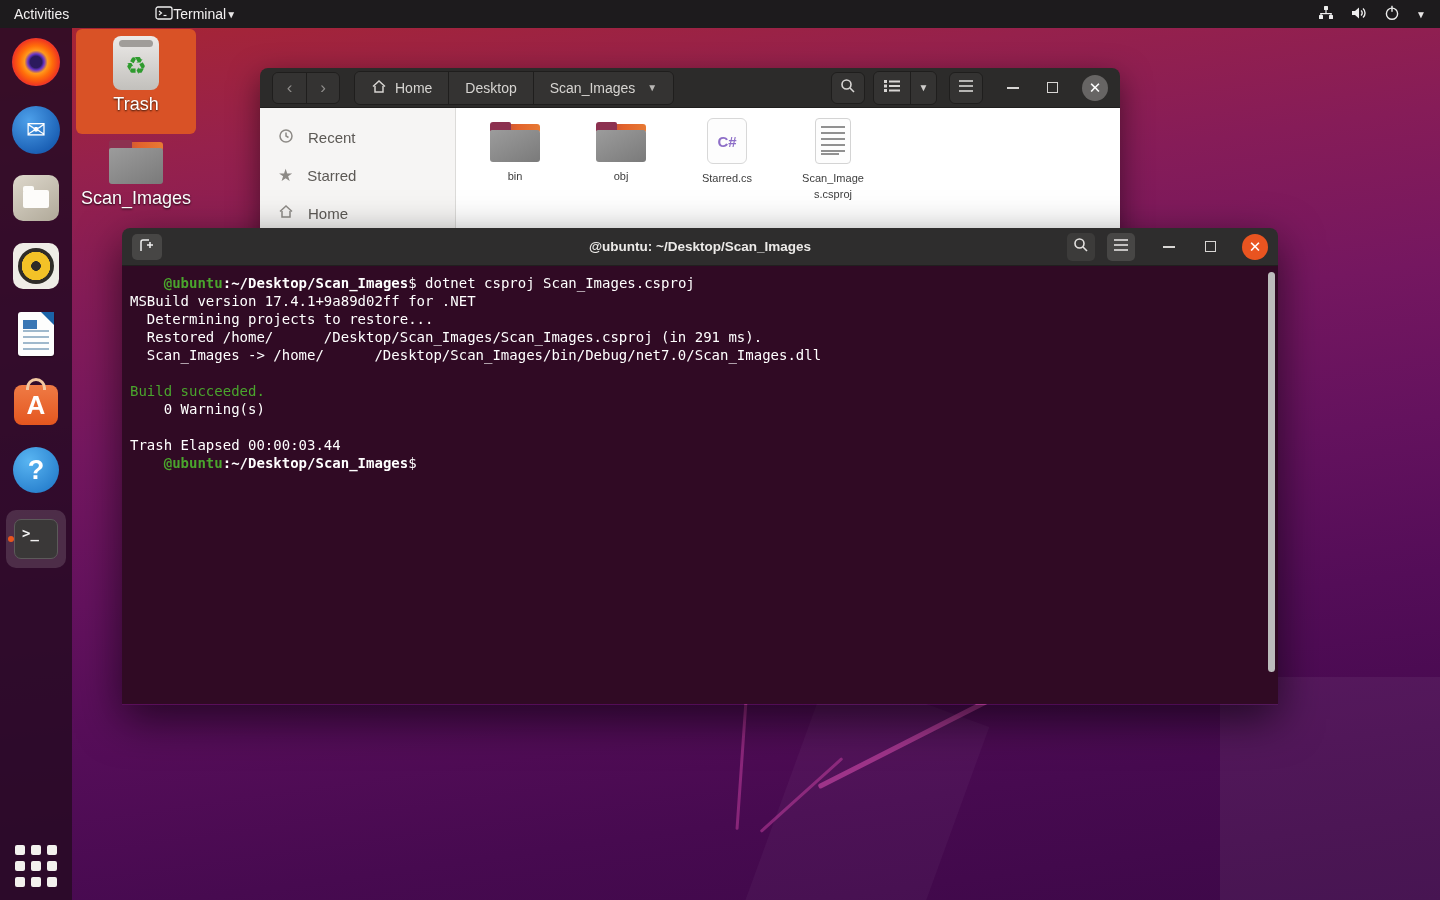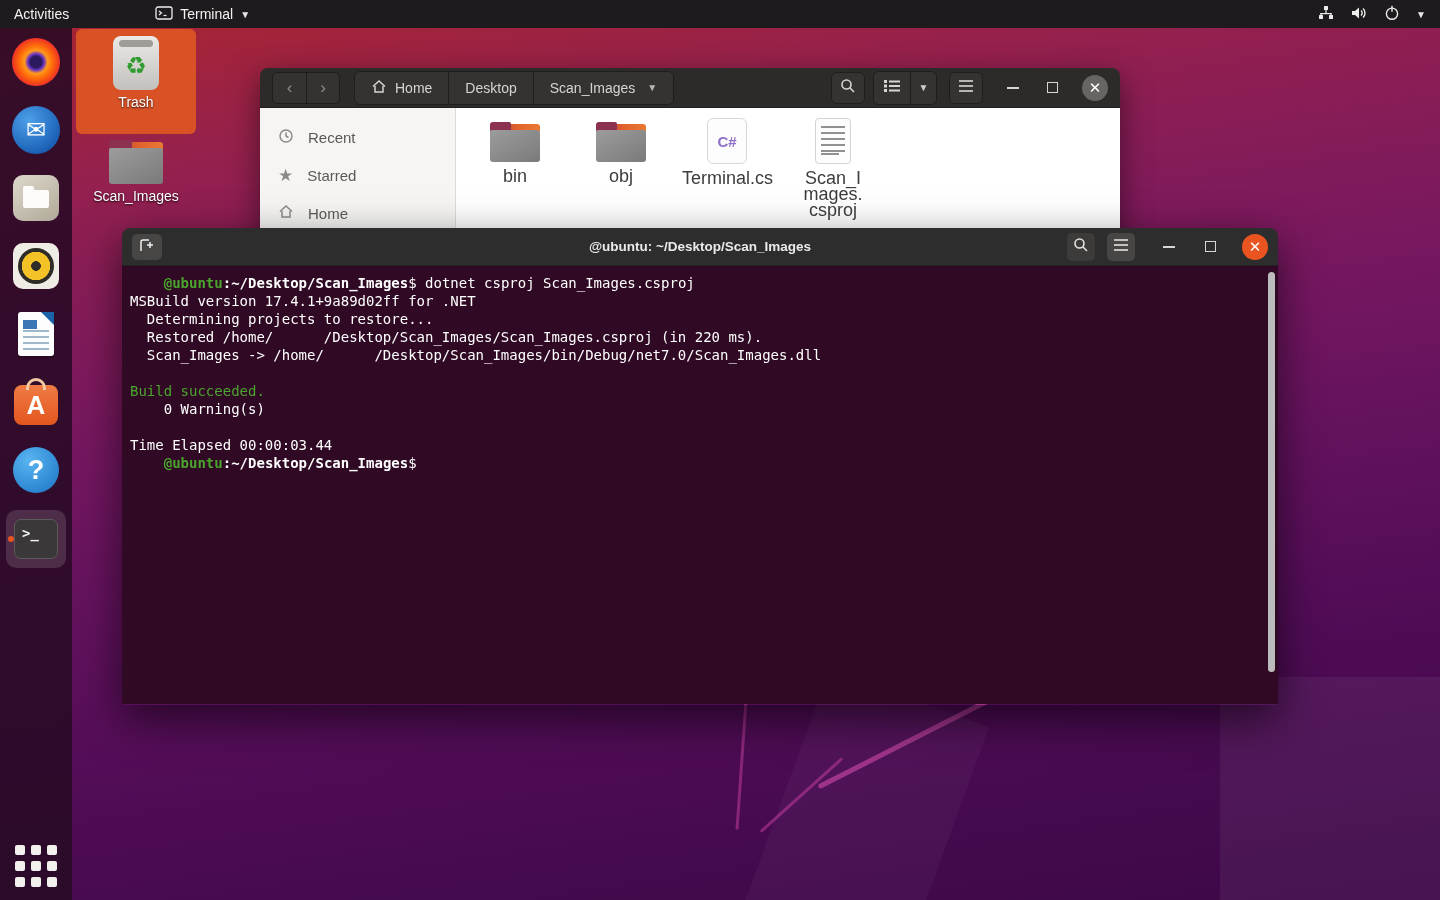--- a/index.html
+++ b/index.html
@@ -19,21 +19,21 @@
   .wp-l2 { left:800px; top:740px; width:3px;  height:110px; transform:rotate(48deg); }
   .wp-l3 { left:808px; top:740px; width:196px; height:5px;  transform:rotate(-27deg); background:rgba(222,80,178,0.55); }
   .wp-shade { position:absolute; left:1220px; top:677px; width:220px; height:223px;
     background:rgba(255,255,255,0.055); }
 
   
   .topbar { position:absolute; left:0; top:0; width:1440px; height:28px;
     background:#1d1b1d; display:flex; align-items:center; color:#f2f0f0;
     font-size:14px; z-index:50; }
   .tb-activities { padding:0 14px; height:28px; display:flex; align-items:center; }
-  .tb-appmenu { margin-left:64px; display:flex; align-items:center; gap:7px; height:28px; padding:0 8px; }
+  .tb-appmenu { margin-left:64px; display:flex; align-items:center; height:28px; padding:0 8px; }
   .tb-caret { font-size:10px; color:#e8e6e6; }
   .tb-right { margin-left:auto; display:flex; align-items:center; gap:16px; padding-right:14px; }
 
   
   .dock { position:absolute; left:0; top:28px; width:72px; height:872px;
     background:rgba(40,10,36,0.88); z-index:40; }
   .dock-item { position:absolute; left:12px; width:48px; height:48px; display:flex;
     align-items:center; justify-content:center; }
   .run-dot { position:absolute; left:2px; top:50%; margin-top:-3px; width:6px; height:6px;
     border-radius:50%; background:#e8551e; }
@@ -83,21 +83,21 @@
   .trash-sel { position:absolute; left:76px; top:29px; width:120px; height:105px;
     background:#d95226; border-radius:6px; z-index:5; }
   .trash-wrap { position:absolute; left:76px; top:29px; width:120px; height:105px; z-index:6;
     display:flex; flex-direction:column; align-items:center; }
   .trash-can { margin-top:7px; width:46px; height:54px; border-radius:8px;
     background:linear-gradient(180deg,#eceae8,#c2c0bc); position:relative;
     display:flex; align-items:center; justify-content:center; }
   .trash-can .lid { position:absolute; top:4px; left:50%; margin-left:-17px; width:34px; height:7px;
     background:#a09d99; border-radius:4px; }
   .trash-can .rec { color:#2e9b2e; font-size:24px; margin-top:6px; }
-  .d-label { color:#fff; font-size:14px; margin-top:4px; text-shadow:0 1px 2px rgba(0,0,0,.85); }
+  .d-label { color:#fff; font-size:18px; margin-top:4px; text-shadow:0 1px 2px rgba(0,0,0,.85); }
   .scan-wrap { position:absolute; left:76px; top:140px; width:120px; height:80px; z-index:5;
     display:flex; flex-direction:column; align-items:center; }
   .folder { position:relative; }
   .folder .f-strip { position:absolute; top:2px; left:0; width:100%; height:9px;
     background:linear-gradient(90deg,#a33f44 0%, #e2622c 55%, #e77a33 100%); border-radius:3px; }
   .folder .f-tab { position:absolute; top:0; left:0; width:42%; height:9px;
     background:#8c3150; border-radius:3px 2px 0 0; }
   .folder .f-body { position:absolute; top:8px; left:0; width:100%; bottom:0;
     background:linear-gradient(150deg,#9c9c9c,#7a7a7a); border-radius:2px 3px 3px 3px; }
   .scan-folder { width:54px; height:44px; }
@@ -131,21 +131,21 @@
   .f-header .ctl-min { margin-left:24px; }
   .f-header .ctl-max { margin-left:28px; }
   .f-header .ctl-close { margin-left:24px; background:#676564; }
   .f-body-area { display:flex; height:299px; background:#fff; }
   .f-sidebar { width:196px; background:#f6f5f4; border-right:1px solid #dcdbd9; padding-top:10px; }
   .s-item { height:38px; display:flex; align-items:center; gap:14px; padding-left:18px;
     color:#5c5955; font-size:15px; }
   .s-item .star { color:#8d8a86; font-size:17px; line-height:1; }
   .f-content { flex:1; position:relative; }
   .f-cell { position:absolute; width:106px; display:flex; flex-direction:column; align-items:center; }
-  .f-cell .lbl { margin-top:6px; font-size:18px; color:#3d3d3d; text-align:center;
+  .f-cell .lbl { margin-top:6px; font-size:11px; color:#3d3d3d; text-align:center;
     line-height:16px; width:64px; word-break:break-all; }
   .fw-folder { width:50px; height:40px; }
   .cs-ic { width:40px; height:46px; background:#fdfdfd; border:1px solid #d8d8d8; border-radius:6px;
     display:flex; align-items:center; justify-content:center; }
   .cs-ic span { color:#8e6fc8; font-weight:bold; font-size:15px; }
   .doc-ic { width:36px; height:46px; background:#fdfdfd; border:1px solid #d4d4d4; border-radius:4px;
     position:relative; }
   .doc-ic .dl { position:absolute; left:5px; right:5px; top:7px; height:27px;
     background:repeating-linear-gradient(to bottom, #919191 0 2px, transparent 2px 6px); }
   .doc-ic .dl2 { position:absolute; left:5px; width:18px; top:34px; height:2px; background:#919191; }
@@ -392,21 +392,21 @@
             <div class="f-strip"></div>
               <div class="f-tab"></div>
               <div class="f-body"></div>
           </div>
           <div class="lbl">obj</div>
         </div>
         <div class="f-cell" style="left:218px; top:10px">
           <div class="cs-ic">
             <span>C#</span>
           </div>
-          <div class="lbl" style="width:90px; word-break:normal">Terminal.cs</div>
+          <div class="lbl" style="width:90px; word-break:normal">Starred.cs</div>
         </div>
         <div class="f-cell" style="left:324px; top:10px">
           <div class="doc-ic">
               <div class="dl"></div>
               <div class="dl2"></div>
             </div>
           <div class="lbl">Scan_Images.csproj</div>
         </div>
       </div>
     </div>
@@ -443,24 +443,24 @@
         <div class="ctl-close">
             <span>✕</span>
           </div>
       </div>
     </div>
     <div class="t-screen" id="terminal-lines">
       <div class="t-scrollbar"></div>
     <div class="term-line"><span class="t-fg">    </span><span class="t-green t-bold">@ubuntu</span><span class="t-fg t-bold">:</span><span class="t-blue t-bold">~/Desktop/Scan_Images</span><span class="t-fg">$ dotnet csproj Scan_Images.csproj</span></div>
         <div class="term-line"><span class="t-fg">MSBuild version 17.4.1+9a89d02ff for .NET</span></div>
         <div class="term-line"><span class="t-fg">  Determining projects to restore...</span></div>
-        <div class="term-line"><span class="t-fg">  Restored /home/      /Desktop/Scan_Images/Scan_Images.csproj (in 220 ms).</span></div>
+        <div class="term-line"><span class="t-fg">  Restored /home/      /Desktop/Scan_Images/Scan_Images.csproj (in 291 ms).</span></div>
         <div class="term-line"><span class="t-fg">  Scan_Images -&gt; /home/      /Desktop/Scan_Images/bin/Debug/net7.0/Scan_Images.dll</span></div>
         <div class="term-line"></div>
         <div class="term-line"><span class="t-green">Build succeeded.</span></div>
         <div class="term-line"><span class="t-fg">    0 Warning(s)</span></div>
         <div class="term-line"></div>
-        <div class="term-line"><span class="t-fg">Time Elapsed 00:00:03.44</span></div>
+        <div class="term-line"><span class="t-fg">Trash Elapsed 00:00:03.44</span></div>
         <div class="term-line"><span class="t-fg">    </span><span class="t-green t-bold">@ubuntu</span><span class="t-fg t-bold">:</span><span class="t-blue t-bold">~/Desktop/Scan_Images</span><span class="t-fg">$ </span></div>
       </div>
   </div>
 
 </div>
 
 </body></html>

